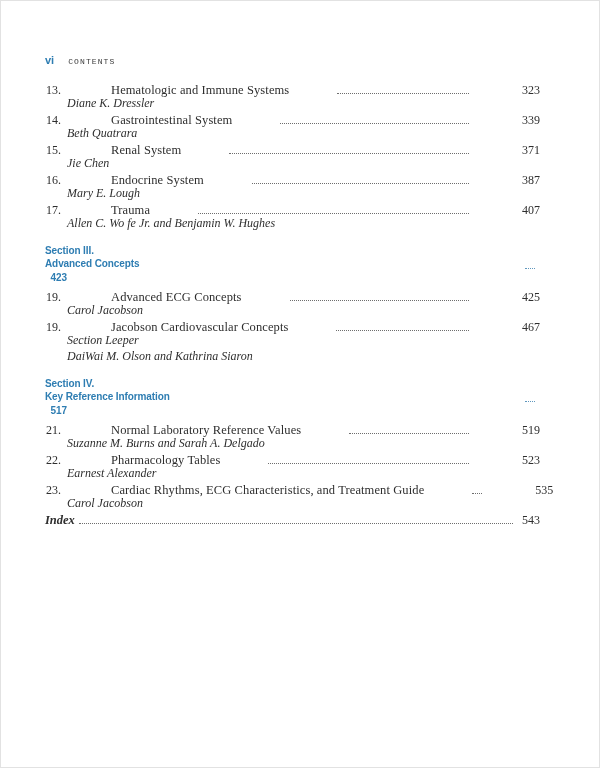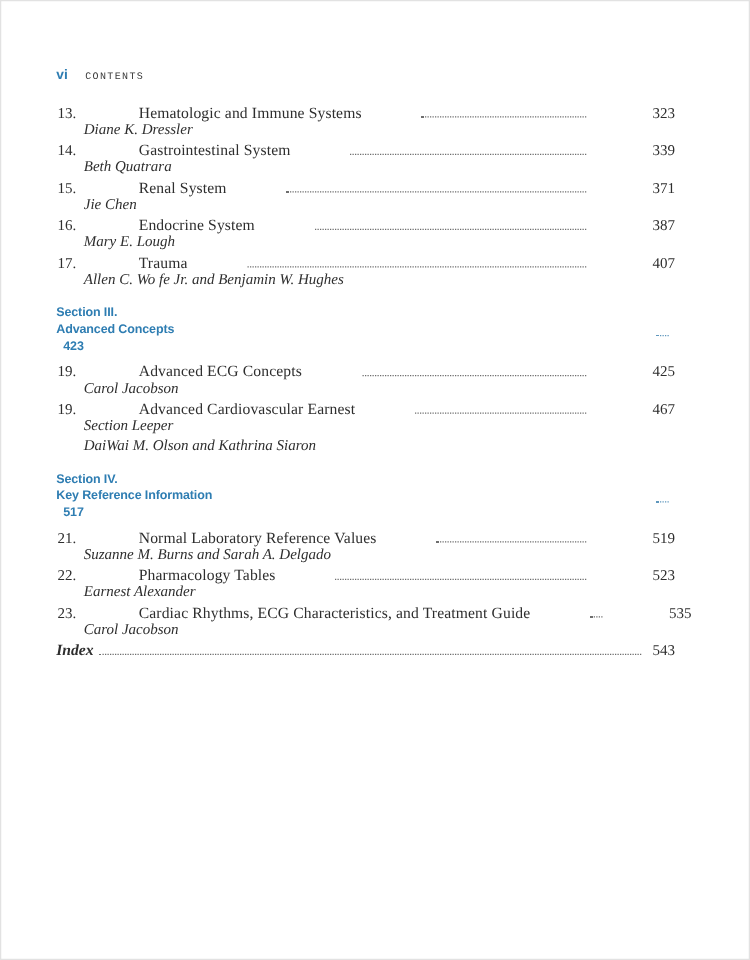--- a/index.html
+++ b/index.html
@@ -132,21 +132,21 @@
         <span class="title">Advanced ECG Concepts</span>
         <span class="leader"></span>
         <span class="pageno">425</span>
       </div>
       <div class="authors">Carol Jacobson</div>
     </div>
 
     <div class="entry">
       <div class="row">
         <span class="num">19.</span>
-        <span class="title">Advanced Cardiovascular Earnest</span>
+        <span class="title">Jacobson Cardiovascular Concepts</span>
         <span class="leader"></span>
         <span class="pageno">467</span>
       </div>
       <div class="authors">Section Leeper</div>
     </div>
 
     <div class="entry">
       <div class="authors">DaiWai M. Olson and Kathrina Siaron</div>
     </div>
 

